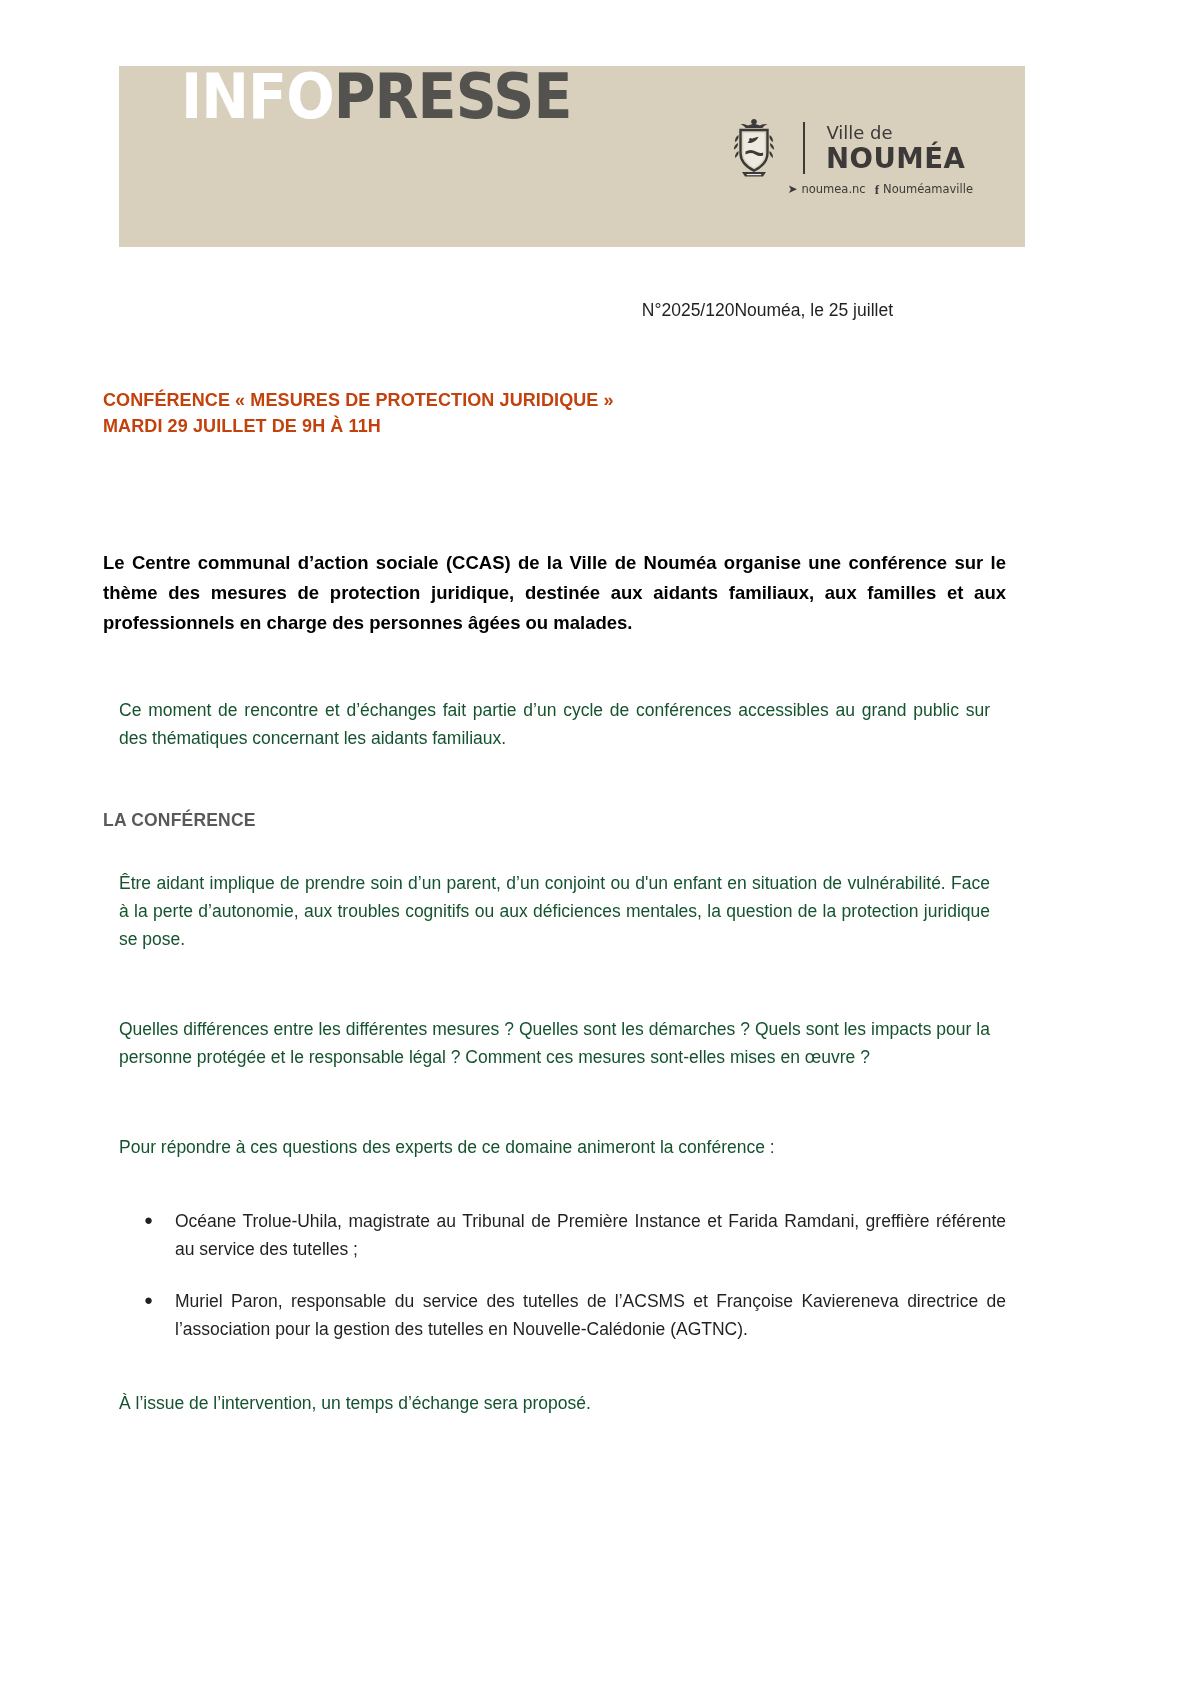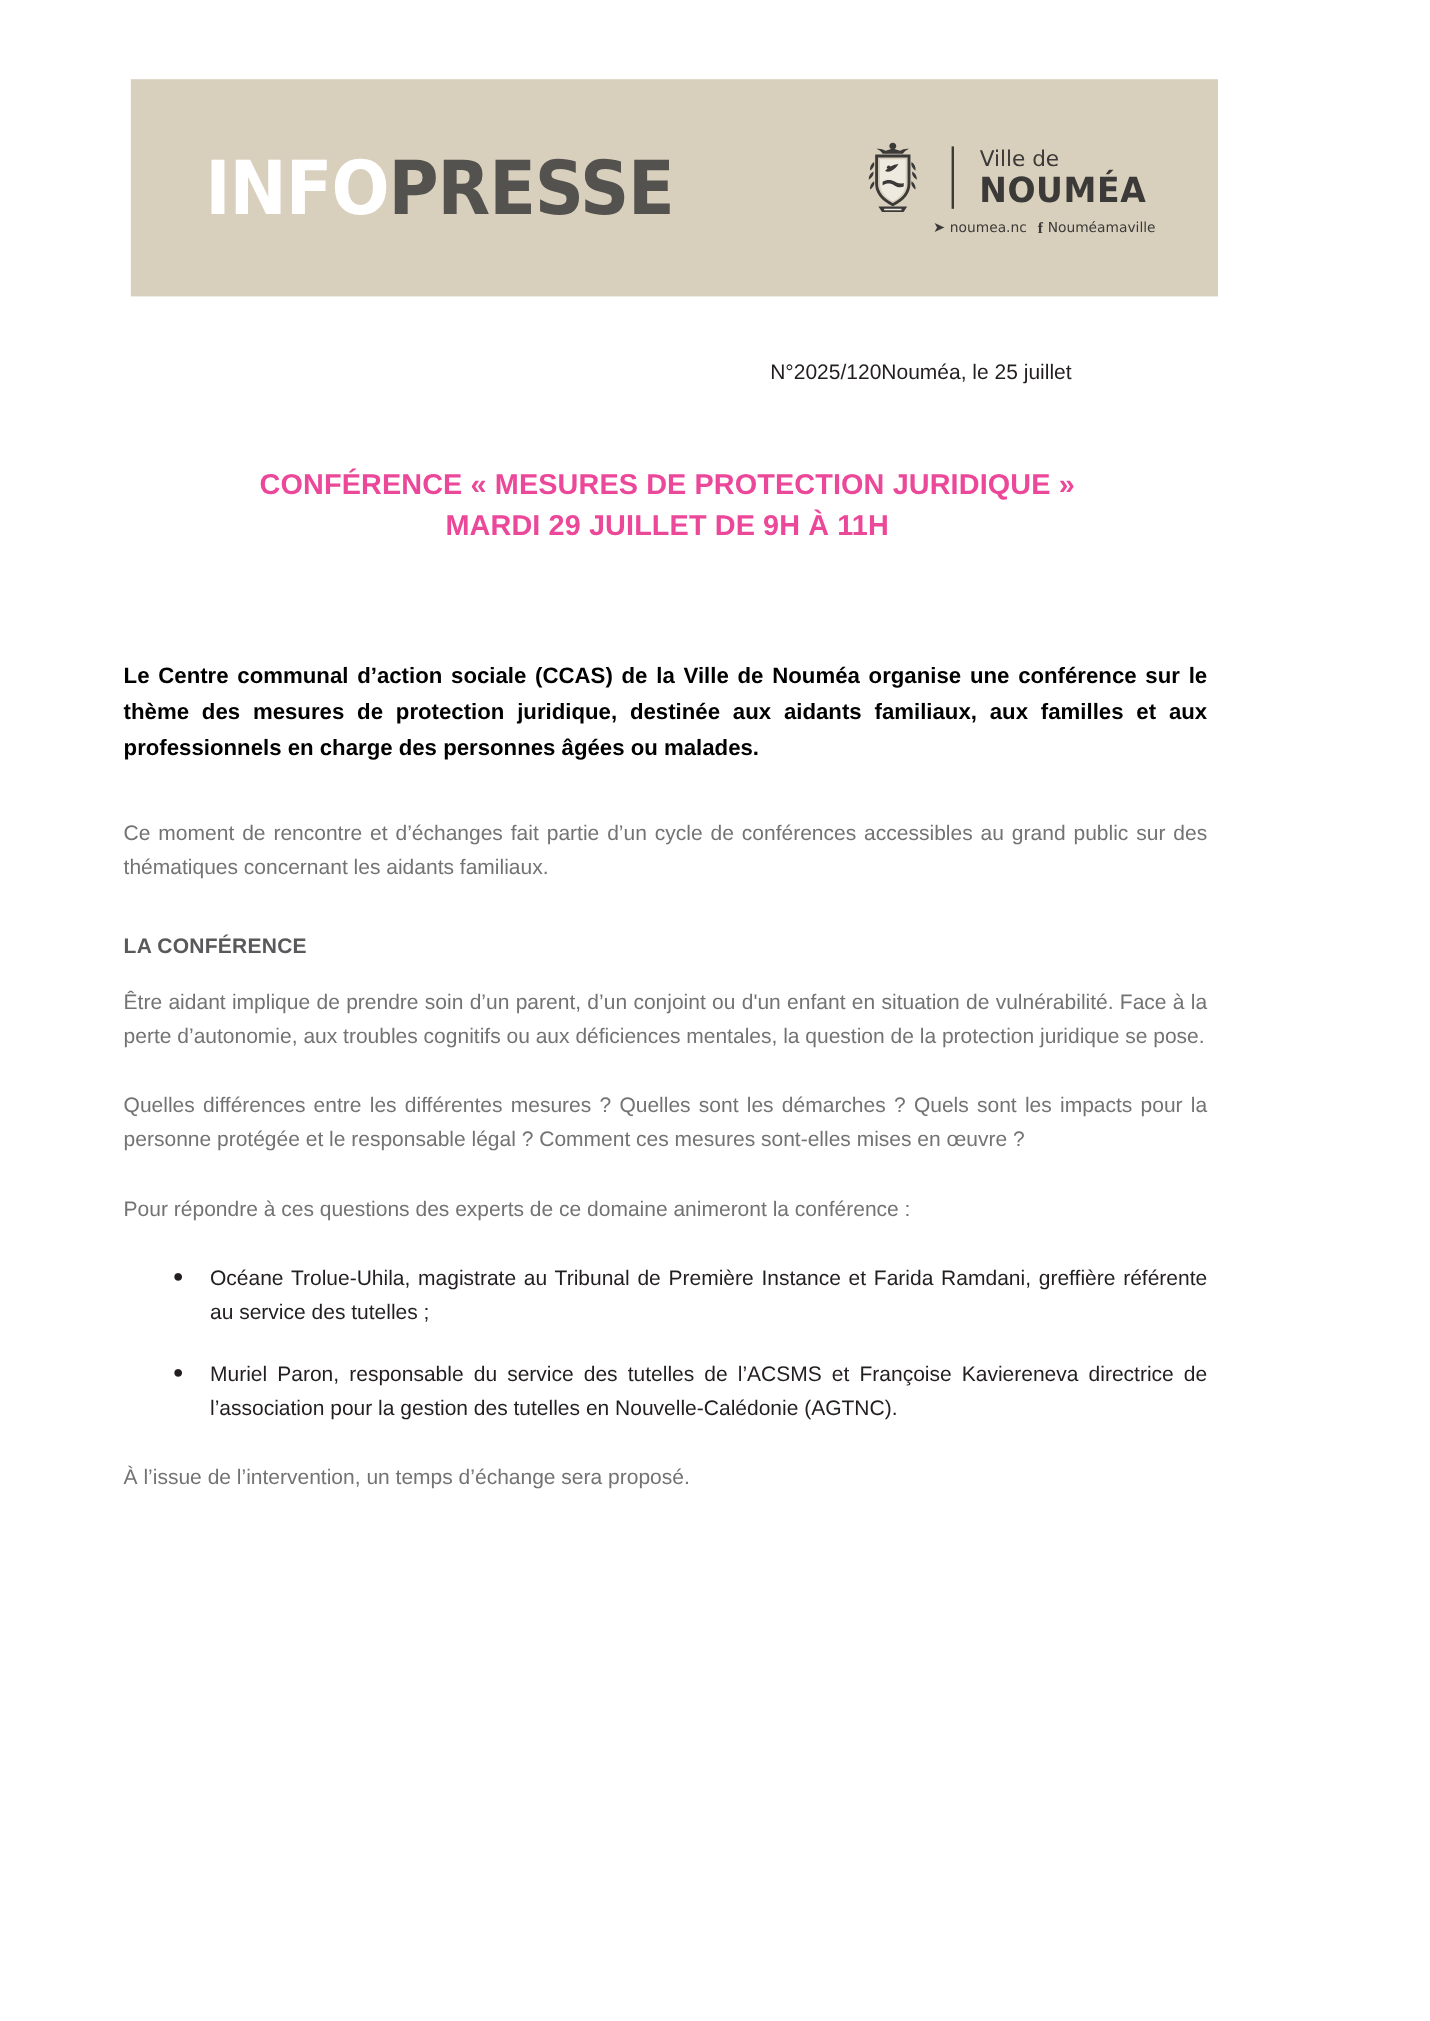--- a/index.html
+++ b/index.html
@@ -22,27 +22,26 @@
     height: 1684px;
     box-sizing: border-box;
     padding: 0;
     position: relative;
     background: #ffffff;
   }
 
   
   .banner {
     position: absolute;
-    left: 109px;
+    left: 119px;
     top: 66px;
     width: 906px;
     height: 181px;
     background: #d8d0bd;
     display: flex;
-    align-items: center;
     justify-content: space-between;
     box-sizing: border-box;
     padding: 0 52px 0 62px;
   }
   .infopresse {
     font-family: "DejaVu Sans", sans-serif;
     font-weight: 700;
     font-size: 62px;
     letter-spacing: -1px;
     line-height: 1;
@@ -130,24 +129,24 @@
     font-size: 17.5px;
     color: #231f20;
   }
 
   
   .doc-title {
     position: absolute;
     left: 103px;
     top: 388px;
     width: 906px;
-    text-align: center;
-    color: #ec4899;
-    font-weight: 700;
-    font-size: 24px;
+    text-align: left;
+    color: #c2410c;
+    font-weight: 700;
+    font-size: 18px;
     line-height: 1.42;
     letter-spacing: 0.1px;
   }
   .doc-title div { white-space: nowrap; }
 
   
   .body-wrap {
     position: absolute;
     left: 103px;
     top: 548px;
@@ -155,25 +154,25 @@
   }
   p.lead {
     margin: 0;
     font-weight: 700;
     font-size: 18.5px;
     line-height: 1.62;
     text-align: justify;
     color: #000;
   }
   p.para {
-    margin: 0;
+    margin: 16px;
     font-size: 17.5px;
     line-height: 1.6;
     text-align: justify;
-    color: #737373;
+    color: #14532d;
   }
   .gap-lg { height: 42px; }
   .gap-md { height: 30px; }
   .gap-sm { height: 22px; }
 
   h2.section-head {
     margin: 0;
     font-size: 17.5px;
     font-weight: 700;
     color: #59585a;

